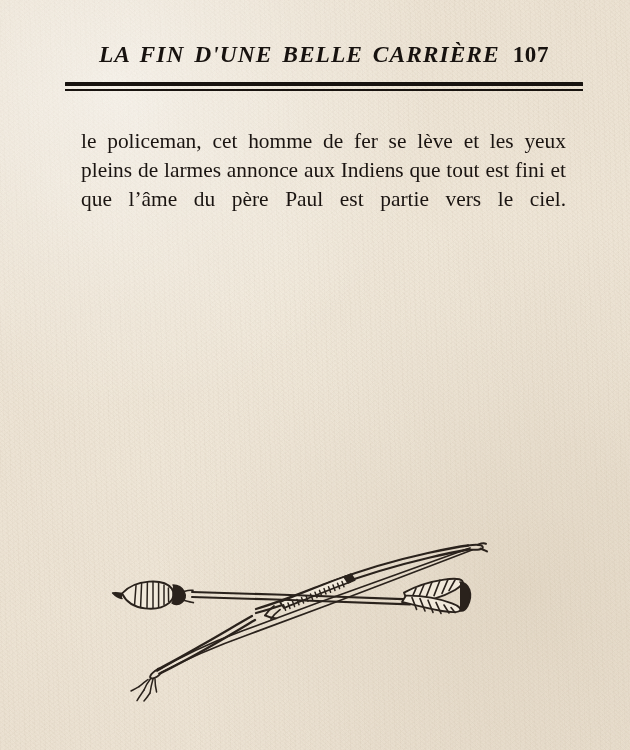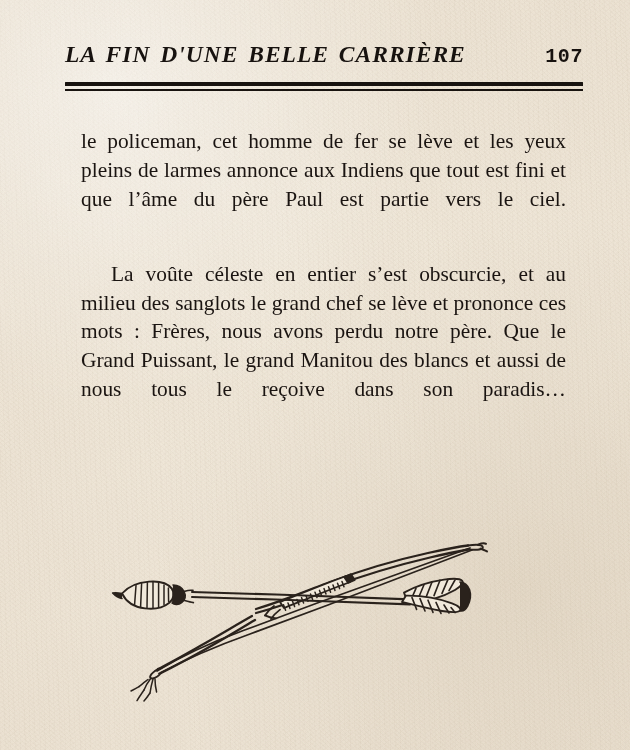--- a/index.html
+++ b/index.html
@@ -44,42 +44,41 @@
 
   
   .header {
     position: absolute;
     left: 65px;
     top: 41px;
     width: 518px;
     height: 34px;
     display: flex;
     align-items: baseline;
-    justify-content: space-between;
+    justify-content: center;
   }
 
   .header-title {
     font-style: italic;
     font-weight: 700;
     font-size: 23.5px;
     letter-spacing: 1.0px;
     word-spacing: 3px;
     white-space: pre;
     color: #17120f;
   }
 
   .header-folio {
     font-style: normal;
     font-weight: 700;
-    font-size: 20px;
+    font-size: 23px;
     letter-spacing: 0.6px;
     margin-left: 13px;
     color: #17120f;
     font-variant-numeric: oldstyle-nums;
-    font-family: Liberation Mono, monospace;
   }
 
   
   .rules {
     position: absolute;
     left: 65px;
     top: 82px;
     width: 518px;
   }
   .rule-thick {
@@ -163,21 +162,20 @@
   </div>
 
   <div class="rules">
     <div class="rule-thick"></div>
     <div class="rule-gap"></div>
     <div class="rule-thin"></div>
   </div>
 
   <div class="body-text">
     <p>le policeman, cet homme de fer se lève et les yeux pleins de larmes annonce aux Indiens que tout est fini et que l’âme du père Paul est partie vers le ciel.</p>
-    <p class="indent">La voûte céleste en entier s’est obscurcie, et au milieu des sanglots le grand chef se lève et prononce ces mots : Frères, nous avons perdu notre père. Que le Grand Puissant, le grand Manitou des blancs et aussi de nous tous le reçoive dans son paradis…</p>
   </div>
 
   <div class="figure">
     <svg viewBox="0 0 424 186" xmlns="http://www.w3.org/2000/svg">
       <g fill="none" stroke="#2a221c" stroke-linecap="round" stroke-linejoin="round">
 
         <g stroke-width="2.3">
           <path d="M152,93 C176,86 200,76 226,66 C258,54 292,44 324,37 C340,33.5 352,31 364,29.5"></path>
           <path d="M152,97 C177,90.5 202,81 228,71 C260,59 294,49 326,41.5 C341,38 353,35.5 364,33.5"></path>
         </g>

